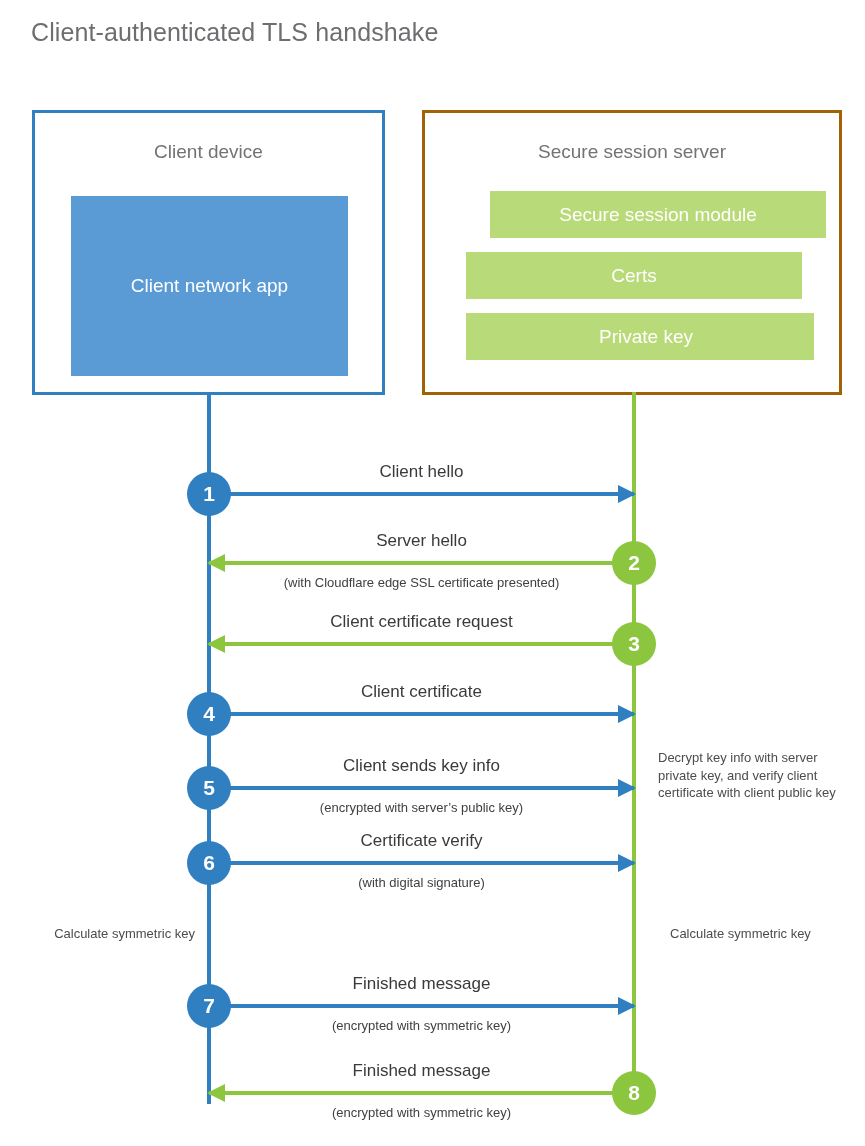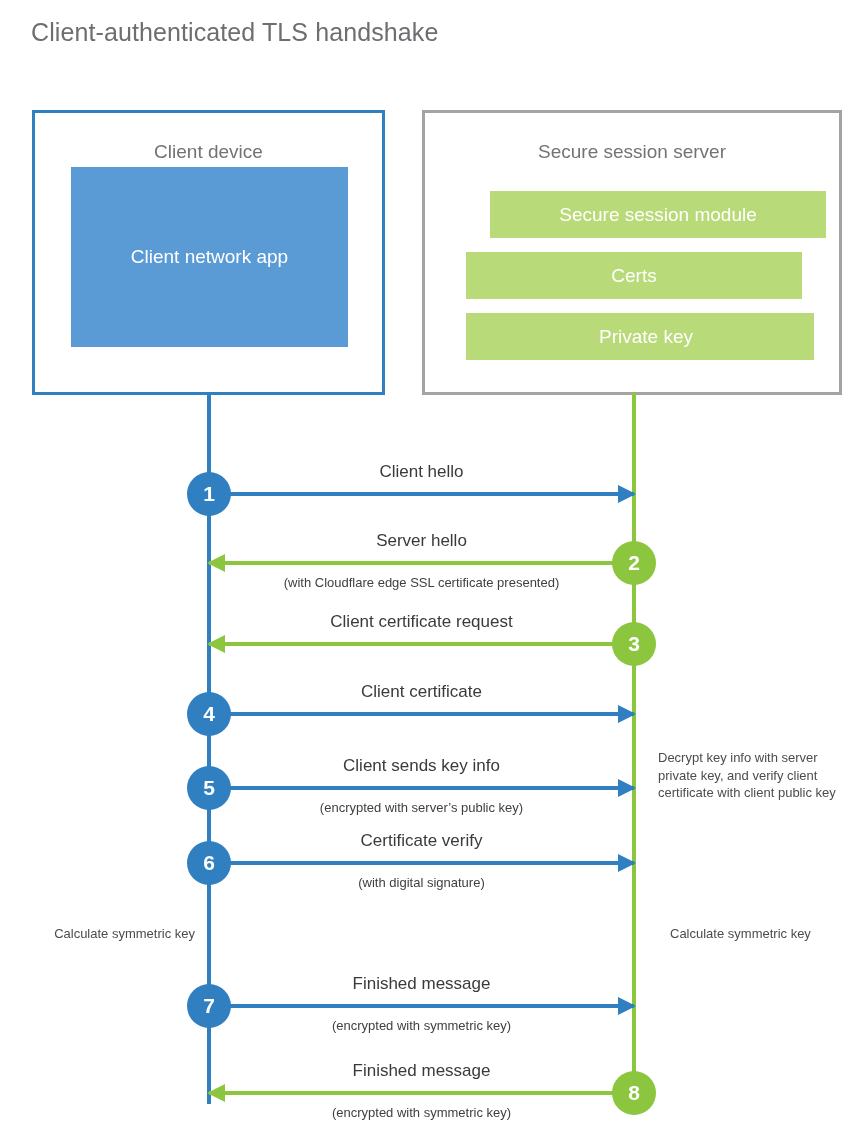--- a/index.html
+++ b/index.html
@@ -44,37 +44,37 @@
     top: 110px;
     width: 353px;
     height: 285px;
     border: 3px solid #2f7fc1;
   }
   #server-box {
     left: 422px;
     top: 110px;
     width: 420px;
     height: 285px;
-    border: 3px solid #a3a3a3;
+    border: 3px solid #a16207;
   }
   .actor-title {
     position: absolute;
     left: 0;
     right: 0;
     top: 28px;
     text-align: center;
     font-size: 19px;
     font-weight: normal;
     color: #737373;
   }
 
   #client-app {
     position: absolute;
     left: 36px;
-    top: 54px;
+    top: 83px;
     width: 277px;
     height: 180px;
     background: #5b9bd5;
     color: #ffffff;
     font-size: 19px;
     display: flex;
     align-items: center;
     justify-content: center;
     text-align: center;
     line-height: 1.25;

